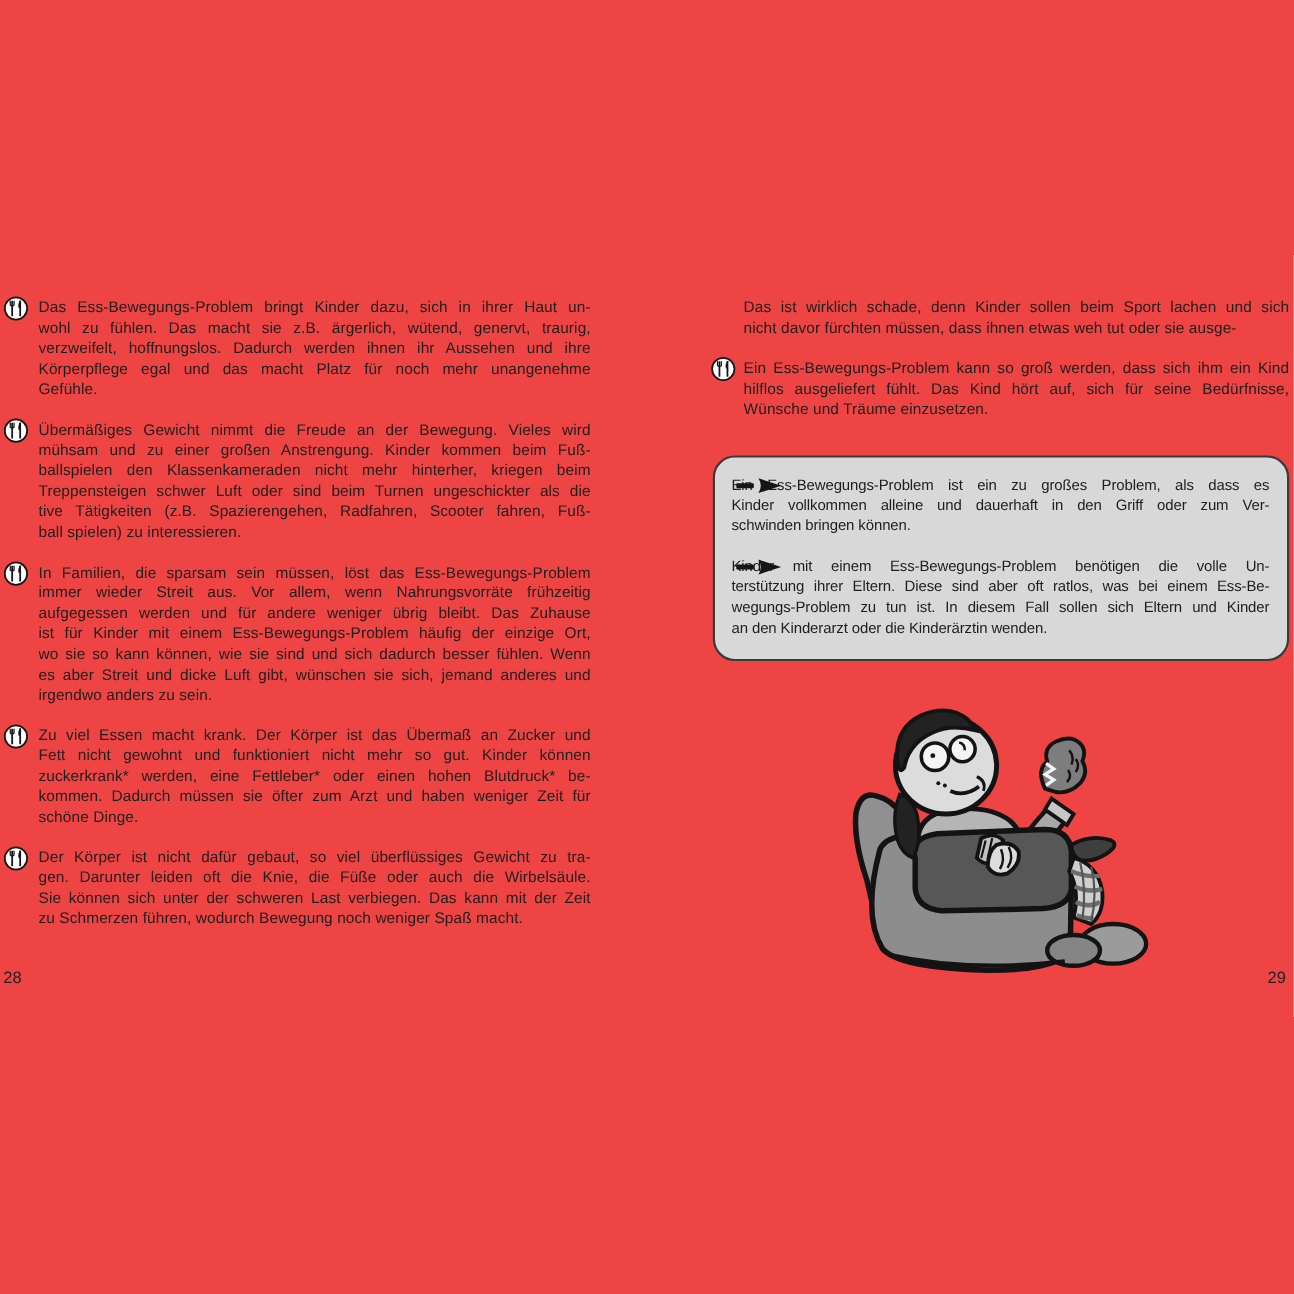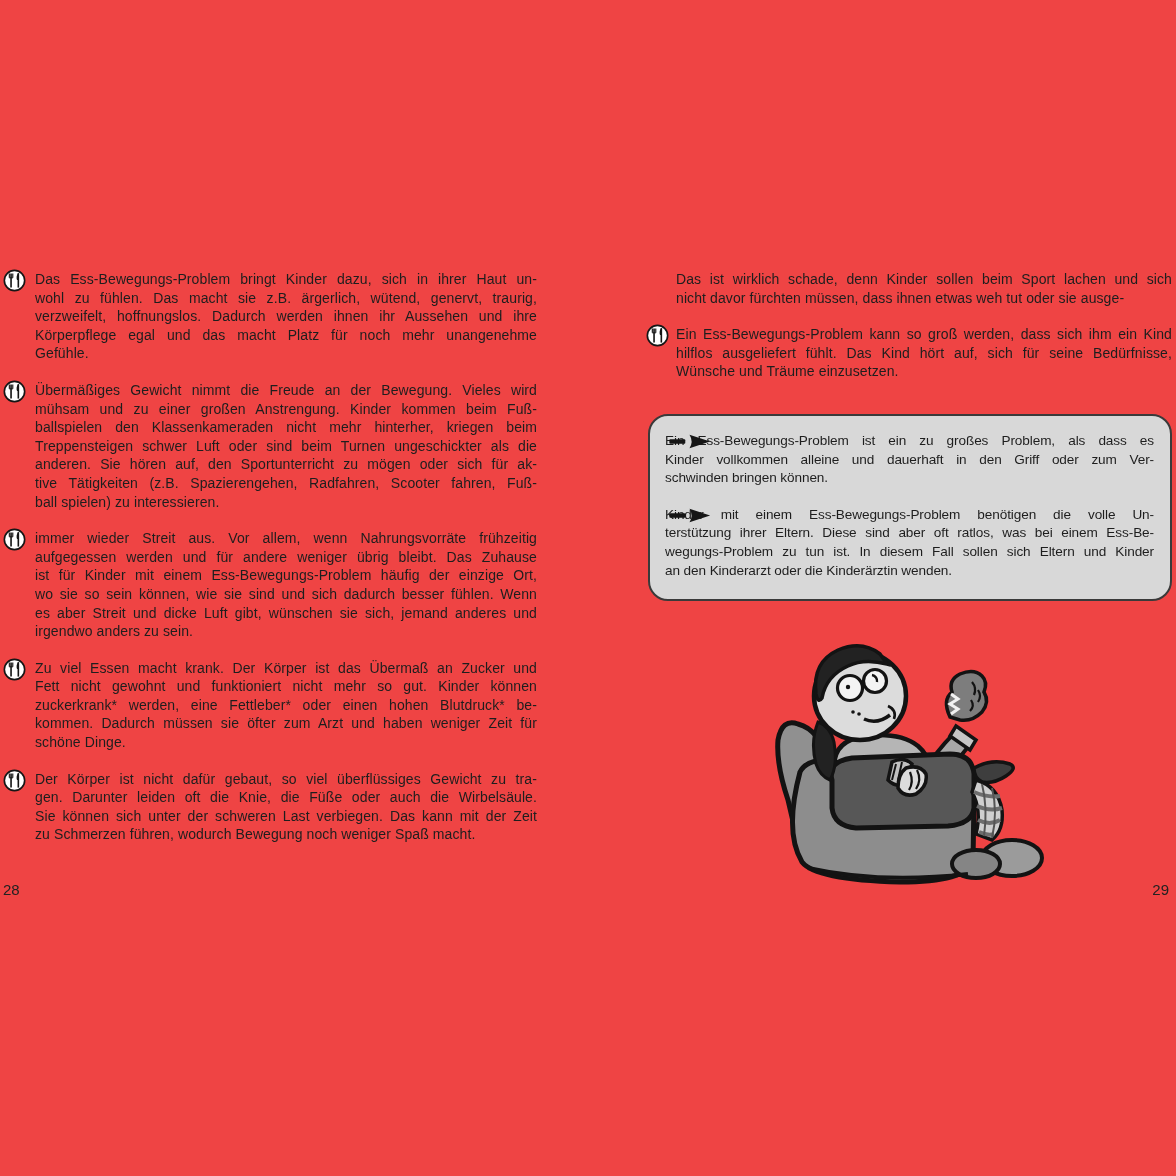--- a/index.html
+++ b/index.html
@@ -90,37 +90,37 @@
         <path d="M6.6 4.6 V9.2 M10.2 4.6 V9.2" stroke="#161616" stroke-width="1.2" fill="none"></path>
         <path d="M6.6 9.2 H10.2" stroke="#161616" stroke-width="1.2" fill="none"></path>
         <path d="M8.4 4.6 V19.4" stroke="#161616" stroke-width="1.7" fill="none"></path>
         <path d="M16 4.3 C14.2 6.1 13.7 9.4 14.6 11.4 L16 11.4 Z" fill="#161616"></path>
         <path d="M16 4.3 V19.4" stroke="#161616" stroke-width="1.7" fill="none"></path>
       </svg>
       <div class="line">Übermäßiges Gewicht nimmt die Freude an der Bewegung. Vieles wird</div>
         <div class="line">mühsam und zu einer großen Anstrengung. Kinder kommen beim Fuß-</div>
         <div class="line">ballspielen den Klassenkameraden nicht mehr hinterher, kriegen beim</div>
         <div class="line">Treppensteigen schwer Luft oder sind beim Turnen ungeschickter als die</div>
-        <div class="line">anderen. Sie hören auf, den Sportunterricht zu mögen oder sich für ak-</div>
         <div class="line">tive Tätigkeiten (z.B. Spazierengehen, Radfahren, Scooter fahren, Fuß-</div>
         <div class="line">ball spielen) zu interessieren.</div>
     </div>
       <div class="bullet">
       <svg class="bullet-icon" viewBox="0 0 24 24" aria-hidden="true">
         <circle cx="12" cy="12" r="10.6" fill="#ffffff" stroke="#161616" stroke-width="1.7"></circle>
         <path d="M6.6 4.6 V9.2 M10.2 4.6 V9.2" stroke="#161616" stroke-width="1.2" fill="none"></path>
         <path d="M6.6 9.2 H10.2" stroke="#161616" stroke-width="1.2" fill="none"></path>
         <path d="M8.4 4.6 V19.4" stroke="#161616" stroke-width="1.7" fill="none"></path>
         <path d="M16 4.3 C14.2 6.1 13.7 9.4 14.6 11.4 L16 11.4 Z" fill="#161616"></path>
         <path d="M16 4.3 V19.4" stroke="#161616" stroke-width="1.7" fill="none"></path>
       </svg>
+      <div class="line">In Familien, die sparsam sein müssen, löst das Ess-Bewegungs-Problem</div>
         <div class="line">immer wieder Streit aus. Vor allem, wenn Nahrungsvorräte frühzeitig</div>
         <div class="line">aufgegessen werden und für andere weniger übrig bleibt. Das Zuhause</div>
         <div class="line">ist für Kinder mit einem Ess-Bewegungs-Problem häufig der einzige Ort,</div>
-        <div class="line">wo sie so sein können, wie sie sind und sich dadurch besser fühlen. Wenn</div>
+        <div class="line">wo sie so kann können, wie sie sind und sich dadurch besser fühlen. Wenn</div>
         <div class="line">es aber Streit und dicke Luft gibt, wünschen sie sich, jemand anderes und</div>
         <div class="line">irgendwo anders zu sein.</div>
     </div>
       <div class="bullet">
       <svg class="bullet-icon" viewBox="0 0 24 24" aria-hidden="true">
         <circle cx="12" cy="12" r="10.6" fill="#ffffff" stroke="#161616" stroke-width="1.7"></circle>
         <path d="M6.6 4.6 V9.2 M10.2 4.6 V9.2" stroke="#161616" stroke-width="1.2" fill="none"></path>
         <path d="M6.6 9.2 H10.2" stroke="#161616" stroke-width="1.2" fill="none"></path>
         <path d="M8.4 4.6 V19.4" stroke="#161616" stroke-width="1.7" fill="none"></path>
         <path d="M16 4.3 C14.2 6.1 13.7 9.4 14.6 11.4 L16 11.4 Z" fill="#161616"></path>

